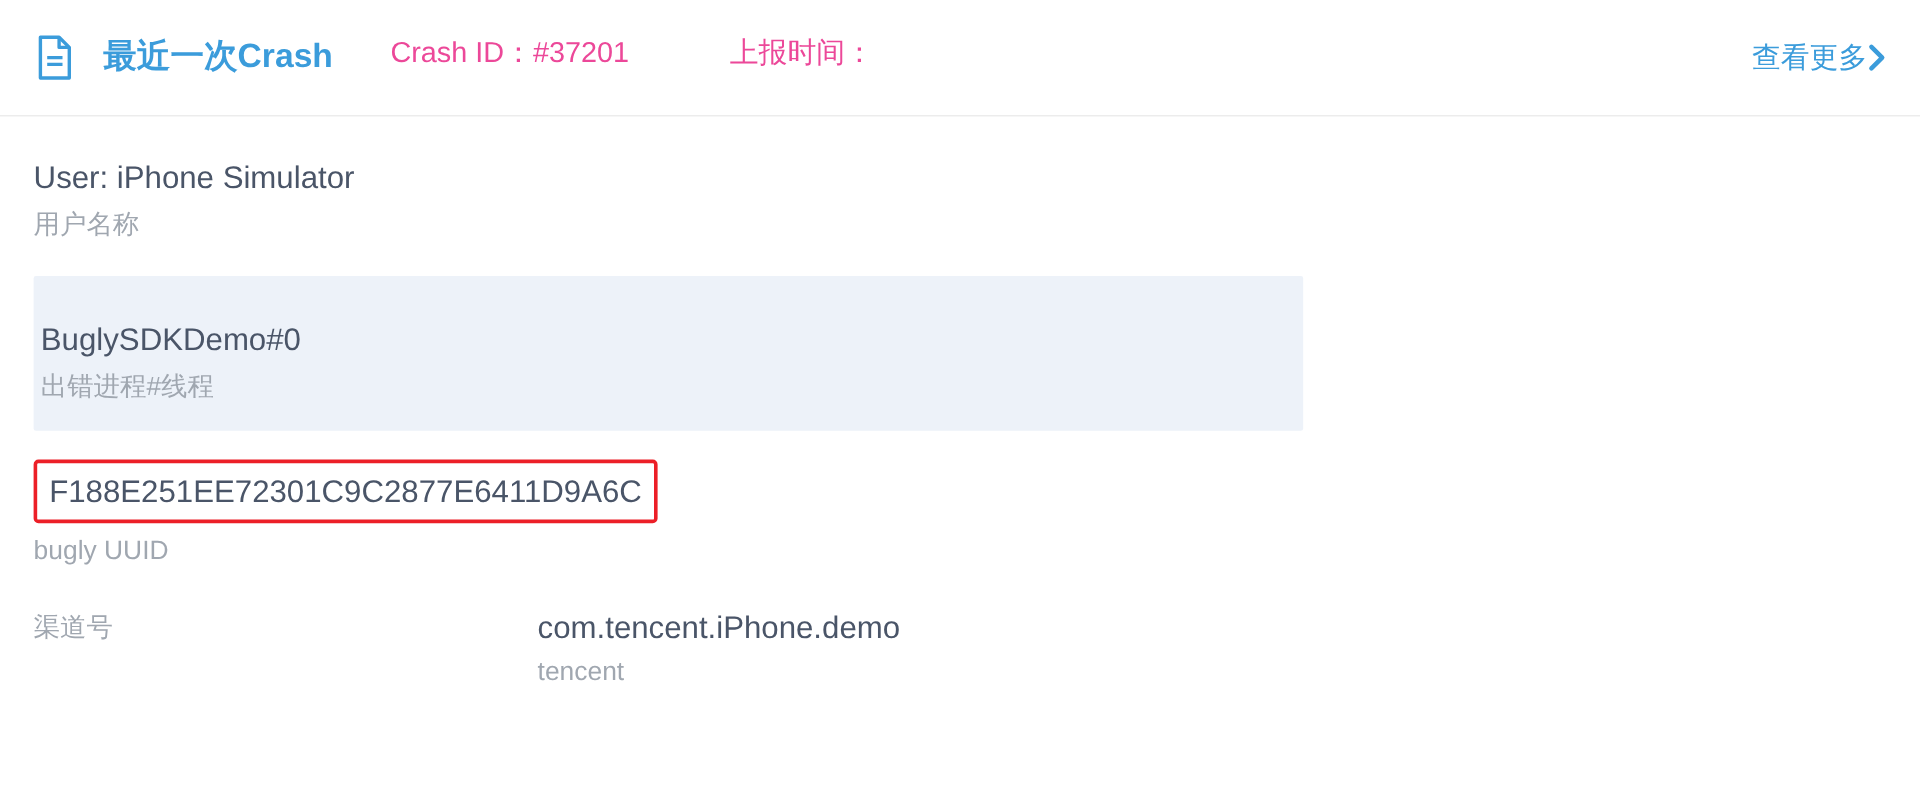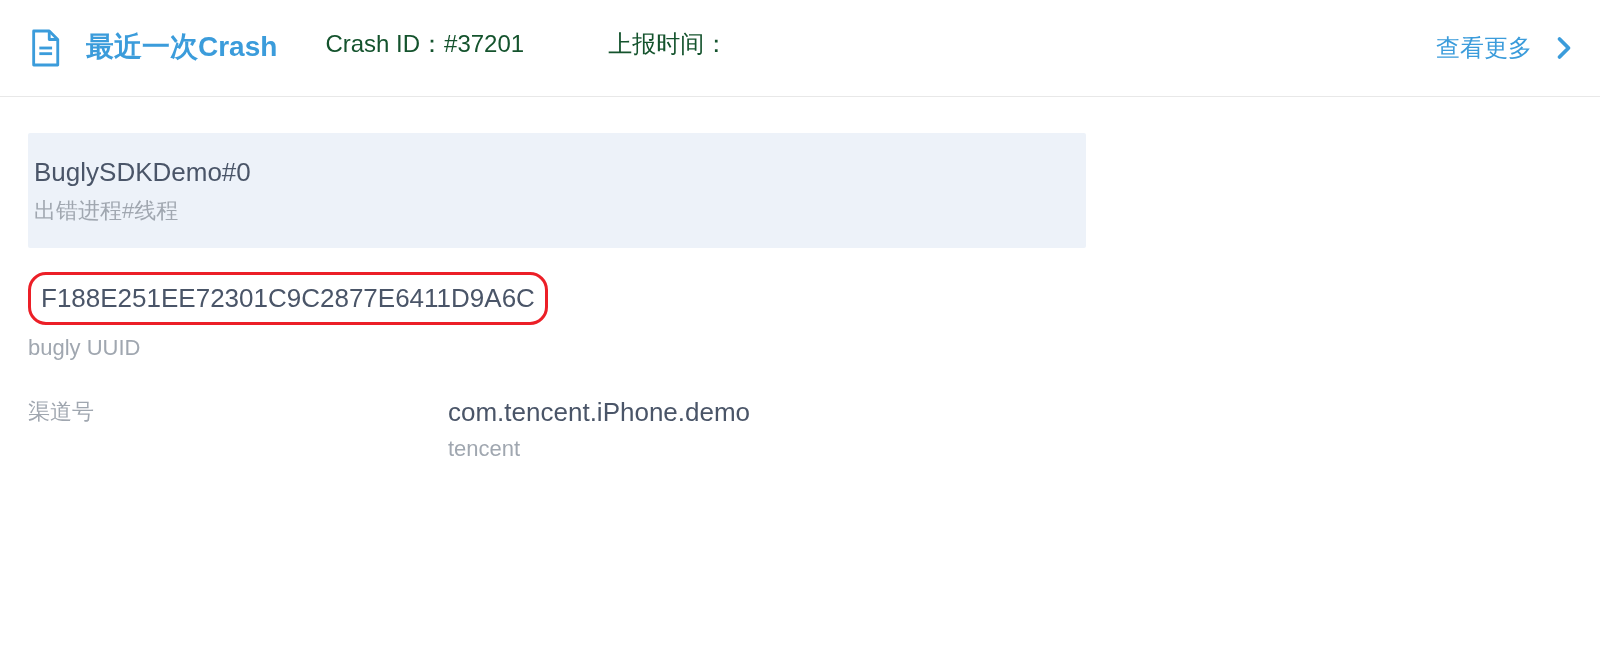--- a/index.html
+++ b/index.html
@@ -30,31 +30,31 @@
       color: #3b9cdb;
       flex-shrink: 0;
     }
     .header-title {
       color: #3b9cdb;
       font-size: 28px;
       font-weight: 700;
       margin-right: 24px;
     }
     .header-meta {
-      color: #14532d;
+      color: #ec4899;
       font-size: 24px;
       font-weight: 400;
       margin-right: 60px;
     }
     .view-more {
       color: #3b9cdb;
       font-size: 24px;
       display: flex;
       align-items: center;
-      gap: 24px;
+      gap: 0;
       cursor: pointer;
       text-decoration: none;
     }
     .chevron-right {
       width: 16px;
       height: 24px;
       color: #3b9cdb;
     }
     .content {
       padding: 36px 28px 20px 28px;
@@ -68,37 +68,37 @@
       font-weight: 400;
       margin-bottom: 8px;
     }
     .info-label {
       color: #a0a7b0;
       font-size: 22px;
       font-weight: 400;
     }
     .info-row {
       display: flex;
-      padding: 24px 12px 22px 6px;
+      padding: 38px 12px 22px 6px;
       margin-bottom: 24px;
     }
     .info-row.shaded {
       background: #edf2f9;
       width: 1058px;
       border-radius: 2px;
     }
     .info-col {
       flex: 0 0 auto;
     }
     .info-col:first-child {
       width: 420px;
     }
     .highlight-box {
       border: 3px solid #ec1f27;
-      border-radius: 18px;
+      border-radius: 4px;
       padding: 8px 10px;
       display: inline-block;
       margin-bottom: 10px;
     }
     .highlight-value {
       color: #4a5568;
       font-size: 26px;
       font-weight: 400;
     }
     .dsym-block {
@@ -136,20 +136,24 @@
   <a class="view-more">
     <span>查看更多</span>
     <svg class="chevron-right" viewBox="0 0 10 16" fill="none" stroke="currentColor" stroke-width="2.5">
       <path d="M2 2 L8 8 L2 14" stroke-linecap="round" stroke-linejoin="round"></path>
     </svg>
   </a>
 </div>
 
 <div class="content">
 
+  <div class="info-block">
+    <div class="info-value">User: iPhone Simulator</div>
+    <div class="info-label">用户名称</div>
+  </div>
 
   <div class="info-row shaded">
     <div class="info-col">
       <div class="info-value">BuglySDKDemo#0</div>
       <div class="info-label">出错进程#线程</div>
     </div>
   </div>
 
   <div class="dsym-block">
     <div class="highlight-box">

